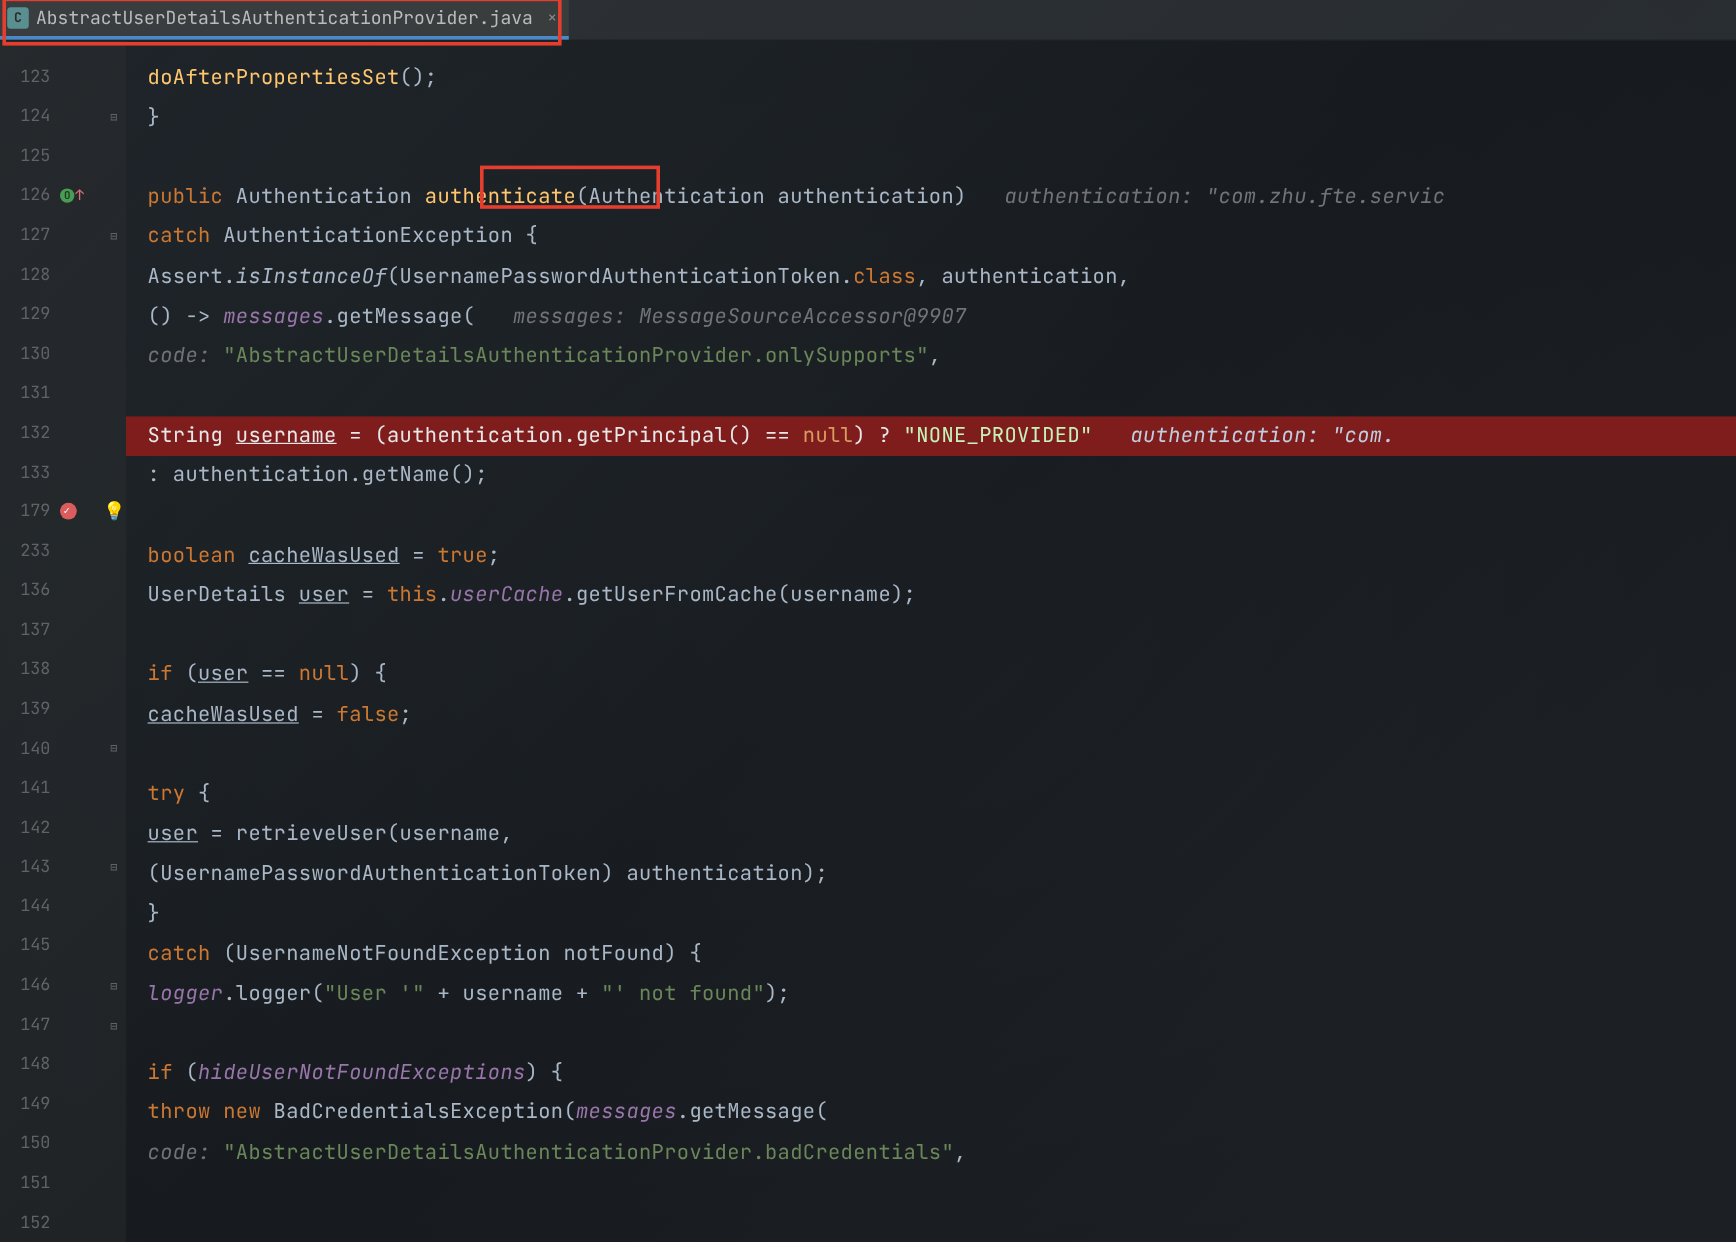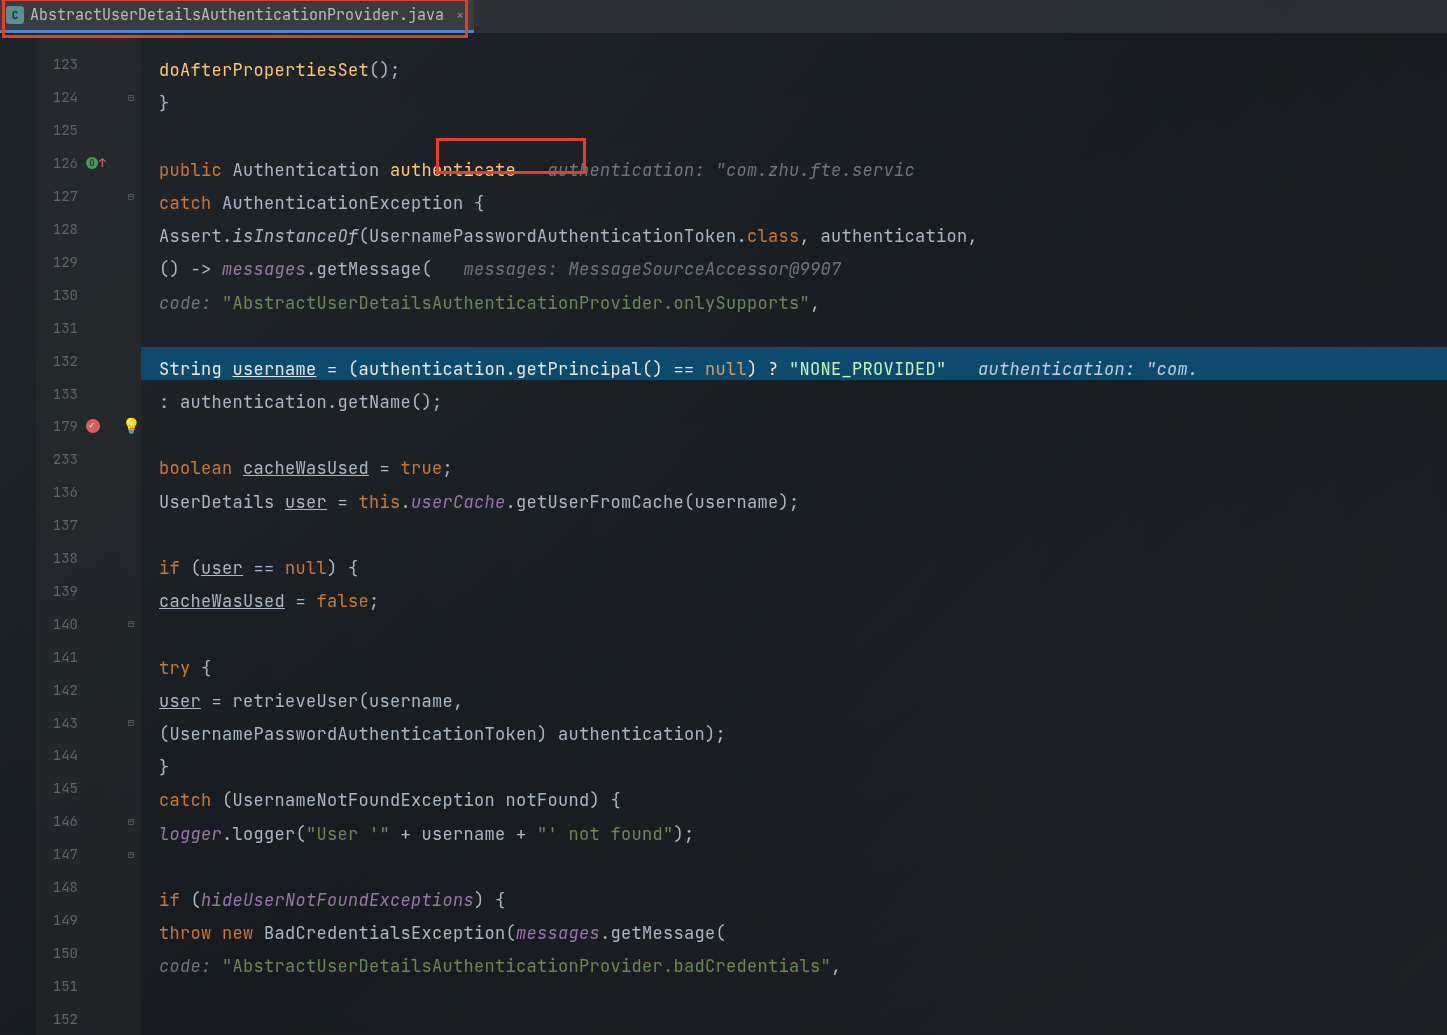--- a/index.html
+++ b/index.html
@@ -62,21 +62,20 @@
   .tab-close {
     color: #888;
     margin-left: 6px;
     font-size: 14px;
   }
   .editor {
     display: flex;
     position: relative;
     z-index: 1;
     height: calc(100% - 34px);
-    padding-left: 36px;
   }
   .gutter {
     width: 105px;
     background: rgba(49,51,53,0.35);
     display: flex;
     flex-direction: column;
     padding-top: 14px;
     flex-shrink: 0;
   }
   .gutter-row {
@@ -145,29 +144,29 @@
   }
   .code-area {
     flex: 1;
     padding-top: 14px;
     position: relative;
     overflow: hidden;
   }
   .code-line {
     height: 33.2px;
     display: flex;
-    align-items: flex-end;
+    align-items: center;
     white-space: pre;
     padding-left: 18px;
     font-size: 17px;
     letter-spacing: 0.3px;
     color: #a9b7c6;
   }
   .highlighted-line {
-    background: #0c4a6e;
+    background: #7f1d1d;
     color: #e8e8e8;
   }
   .highlighted-line .comment-inline { color: #bfcfdf; }
   .highlighted-line .string { color: #c7f3bb; }
   .highlighted-line .keyword { color: #d69d5f; }
   .keyword { color: #cc7832; }
   .method { color: #ffc66d; }
   .string { color: #6a8759; }
   .comment { color: #808080; }
   .comment-inline { color: #72737a; font-style: italic; }
@@ -336,21 +335,21 @@
       <div class="gutter-row">
         <span class="line-num">152</span>
         <span class="gutter-icons"></span>
       </div>
     </div>
   <div class="code-area" id="code">
     <div class="red-box-method"></div>
   <div class="code-line">        <span class="method">doAfterPropertiesSet</span><span>();</span></div>
       <div class="code-line">    <span>}</span></div>
       <div class="code-line"></div>
-      <div class="code-line">    <span class="keyword">public</span><span> Authentication </span><span class="method">authenticate</span><span class="comment-inline">   authentication: "com.zhu.fte.servic</span></div>
+      <div class="code-line">    <span class="keyword">public</span><span> Authentication </span><span class="method">authenticate</span><span>(Authentication authentication)</span><span class="comment-inline">   authentication: "com.zhu.fte.servic</span></div>
       <div class="code-line">            <span class="keyword">catch</span><span> AuthenticationException {</span></div>
       <div class="code-line">        <span>Assert</span><span>.</span><span class="static-call" style="font-style: italic;">isInstanceOf</span><span>(UsernamePasswordAuthenticationToken.</span><span class="keyword">class</span><span>, authentication,</span></div>
       <div class="code-line">                <span>() -&gt; </span><span class="field">messages</span><span>.getMessage(</span><span class="comment-inline">   messages: MessageSourceAccessor@9907</span></div>
       <div class="code-line">                        <span class="comment-inline">code: </span><span class="string">"AbstractUserDetailsAuthenticationProvider.onlySupports"</span><span>,</span></div>
       <div class="code-line"></div>
       <div class="code-line highlighted-line">        <span>String </span><span class="underline">username</span><span> = (authentication.getPrincipal() == </span><span class="keyword">null</span><span>) ? </span><span class="string">"NONE_PROVIDED"</span><span class="comment-inline">   authentication: "com.</span></div>
       <div class="code-line">                <span>: authentication.getName();</span></div>
       <div class="code-line"></div>
       <div class="code-line">        <span class="keyword">boolean</span><span> </span><span class="underline">cacheWasUsed</span><span> = </span><span class="keyword">true</span><span>;</span></div>
       <div class="code-line">        <span>UserDetails </span><span class="underline">user</span><span> = </span><span class="keyword">this</span><span>.</span><span class="field">userCache</span><span>.getUserFromCache(username);</span></div>

